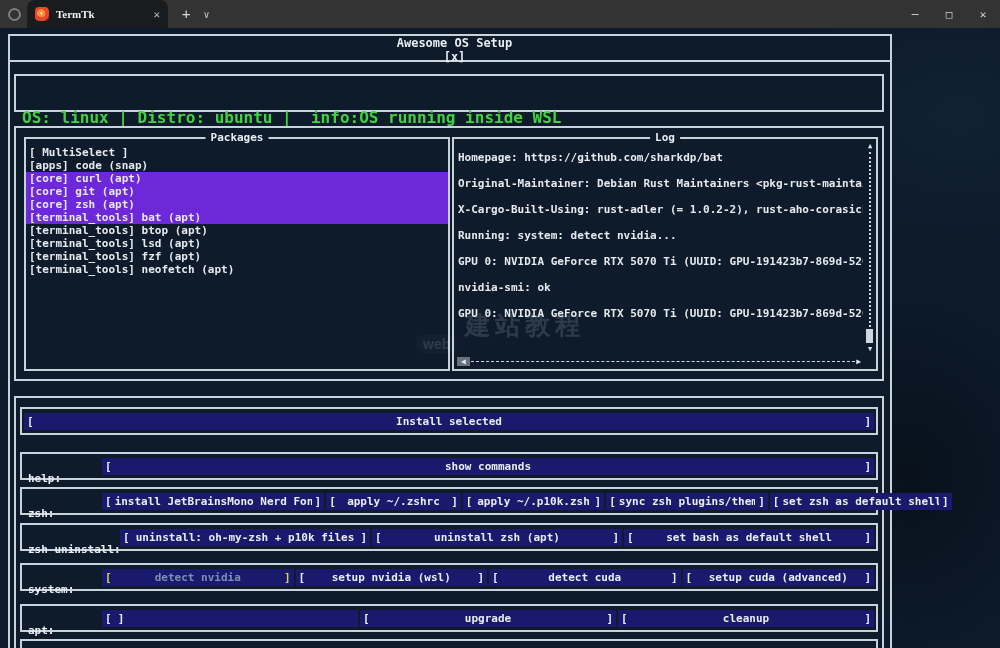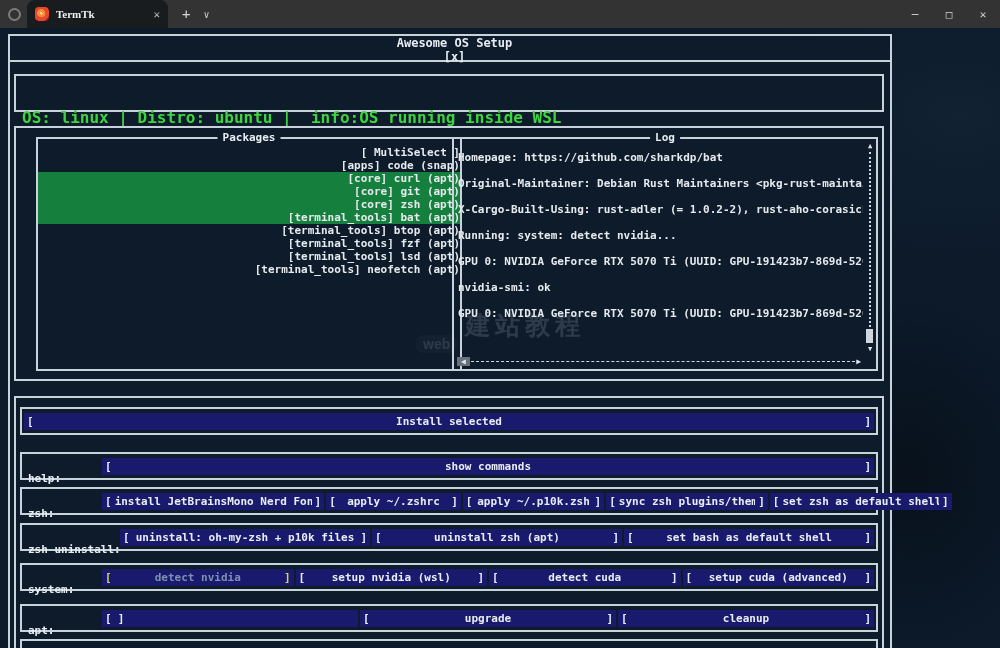--- a/index.html
+++ b/index.html
@@ -41,29 +41,29 @@
 
   .tframe { position:absolute; border:2px solid #c8d2da; }
 
   
   .info-box { left:4px; top:10px; width:870px; height:38px; display:flex; align-items:center; padding-left:6px; }
   .info-text { color:#3fd43f; font-size:16px; font-weight:bold; white-space:pre;margin-top:48px; }
 
   
   .panels-frame { left:4px; top:62px; width:870px; height:255px; }
   .panel { position:absolute; border:2px solid #c8d2da; top:9px; width:426px; height:234px; }
-  .panel-pk { left:20px; }
+  .panel-pk { left:8px; }
   .panel-log { left:436px; }
   .panel-title { position:absolute; top:-8px; left:50%; transform:translateX(-50%);
                  background:#0d1b2b; padding:0 5px; color:#e8edf2; font-size:11px; font-weight:bold; }
 
   .pk-list { position:absolute; inset:0; padding-top:7px; overflow:hidden; }
   .pk-row { height:13px; line-height:13px; font-size:11px; font-weight:bold; color:#e6eaee;
-            padding-left:3px; white-space:pre;text-align:right; }
-  .pk-row.sel { background:#15803d; }
+            padding-left:3px; white-space:pre; }
+  .pk-row.sel { background:#6d28d9; }
 
   .log-lines { position:absolute; left:4px; top:6px; right:13px; bottom:20px; overflow:hidden; }
   .log-line { height:26px; line-height:26px; font-size:11px; font-weight:bold; color:#e6eaee; white-space:pre; }
 
   .vscroll { position:absolute; right:1px; top:3px; bottom:16px; width:10px; color:#dfe5ea; }
   .vs-up, .vs-down { position:absolute; left:0; width:10px; text-align:center; font-size:7px; line-height:8px; }
   .vs-up { top:0; } .vs-down { bottom:0; }
   .vs-track { position:absolute; left:4px; top:10px; bottom:10px; width:0;
               border-left:2px dotted #cfd7de; }
   .vs-thumb { position:absolute; left:1px; bottom:10px; width:7px; height:14px; background:#cfd7de; }
@@ -137,22 +137,22 @@
           <div class="panel panel-pk">
             <span class="panel-title">Packages</span>
             <div class="pk-list">
               <div class="pk-row">[ MultiSelect ]</div>
               <div class="pk-row">[apps] code (snap)</div>
               <div class="pk-row sel">[core] curl (apt)</div>
               <div class="pk-row sel">[core] git (apt)</div>
               <div class="pk-row sel">[core] zsh (apt)</div>
               <div class="pk-row sel">[terminal_tools] bat (apt)</div>
               <div class="pk-row">[terminal_tools] btop (apt)</div>
+              <div class="pk-row">[terminal_tools] lsd (apt)</div>
               <div class="pk-row">[terminal_tools] fzf (apt)</div>
-              <div class="pk-row">[terminal_tools] lsd (apt)</div>
               <div class="pk-row">[terminal_tools] neofetch (apt)</div>
             </div>
           </div>
 
           <div class="panel panel-log">
             <span class="panel-title">Log</span>
             <div class="log-lines">
               <div class="log-line">Homepage: https://github.com/sharkdp/bat</div>
               <div class="log-line">Original-Maintainer: Debian Rust Maintainers &lt;pkg-rust-maintainers@ali</div>
               <div class="log-line">X-Cargo-Built-Using: rust-adler (= 1.0.2-2), rust-aho-corasick (= 0.7.</div>

